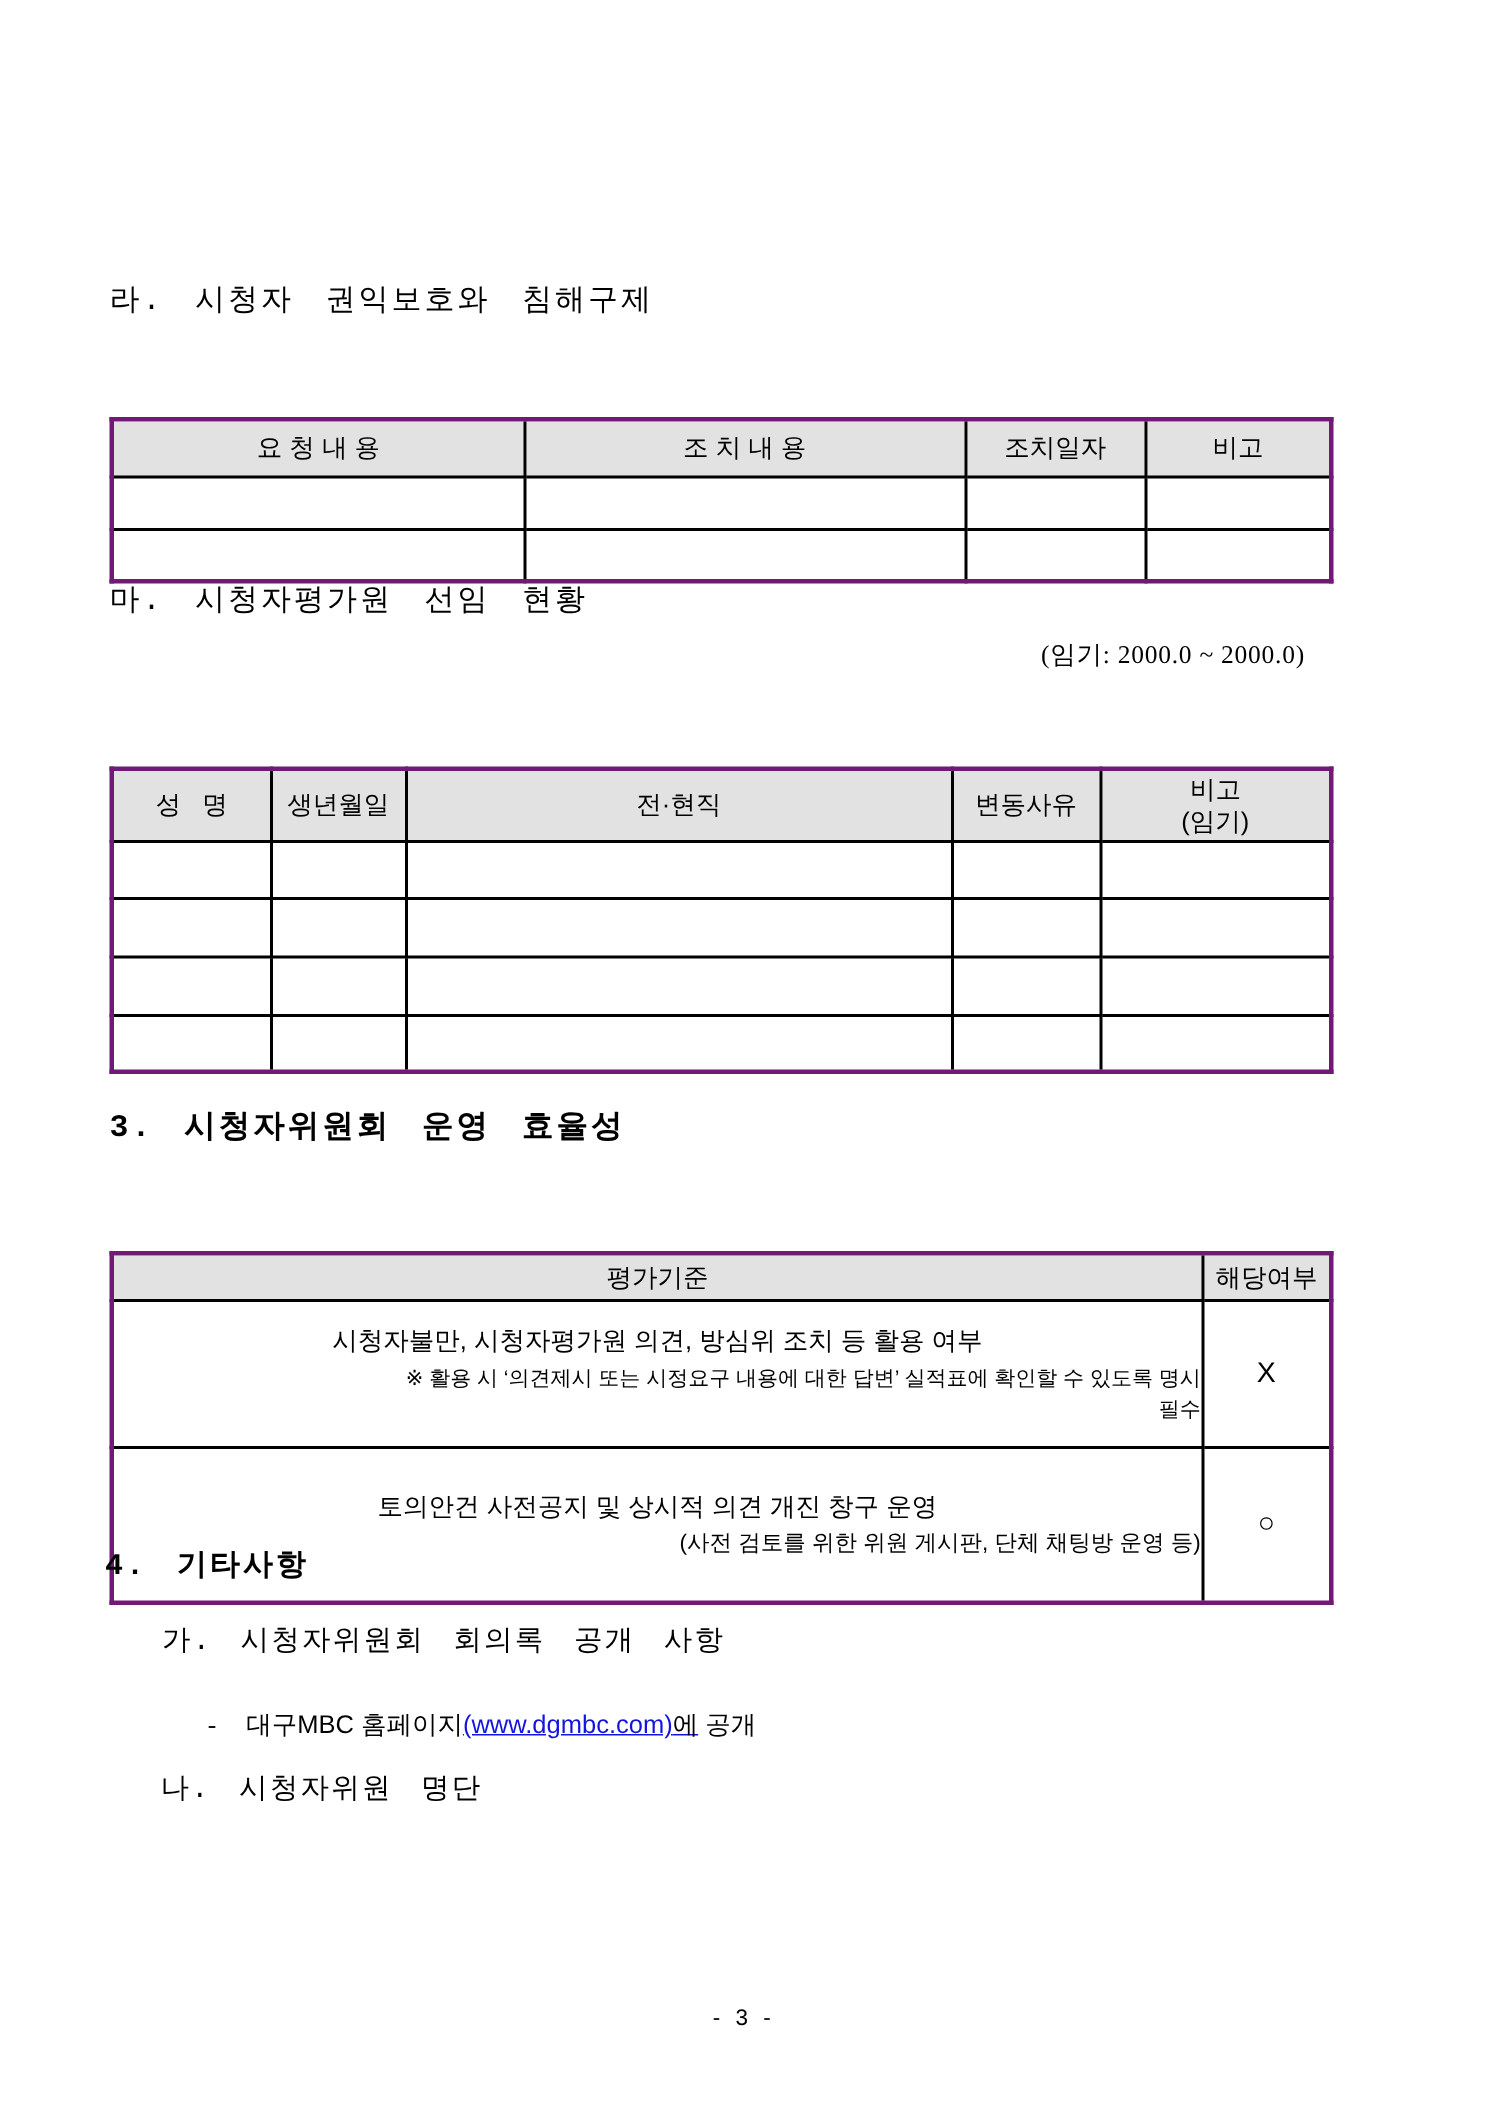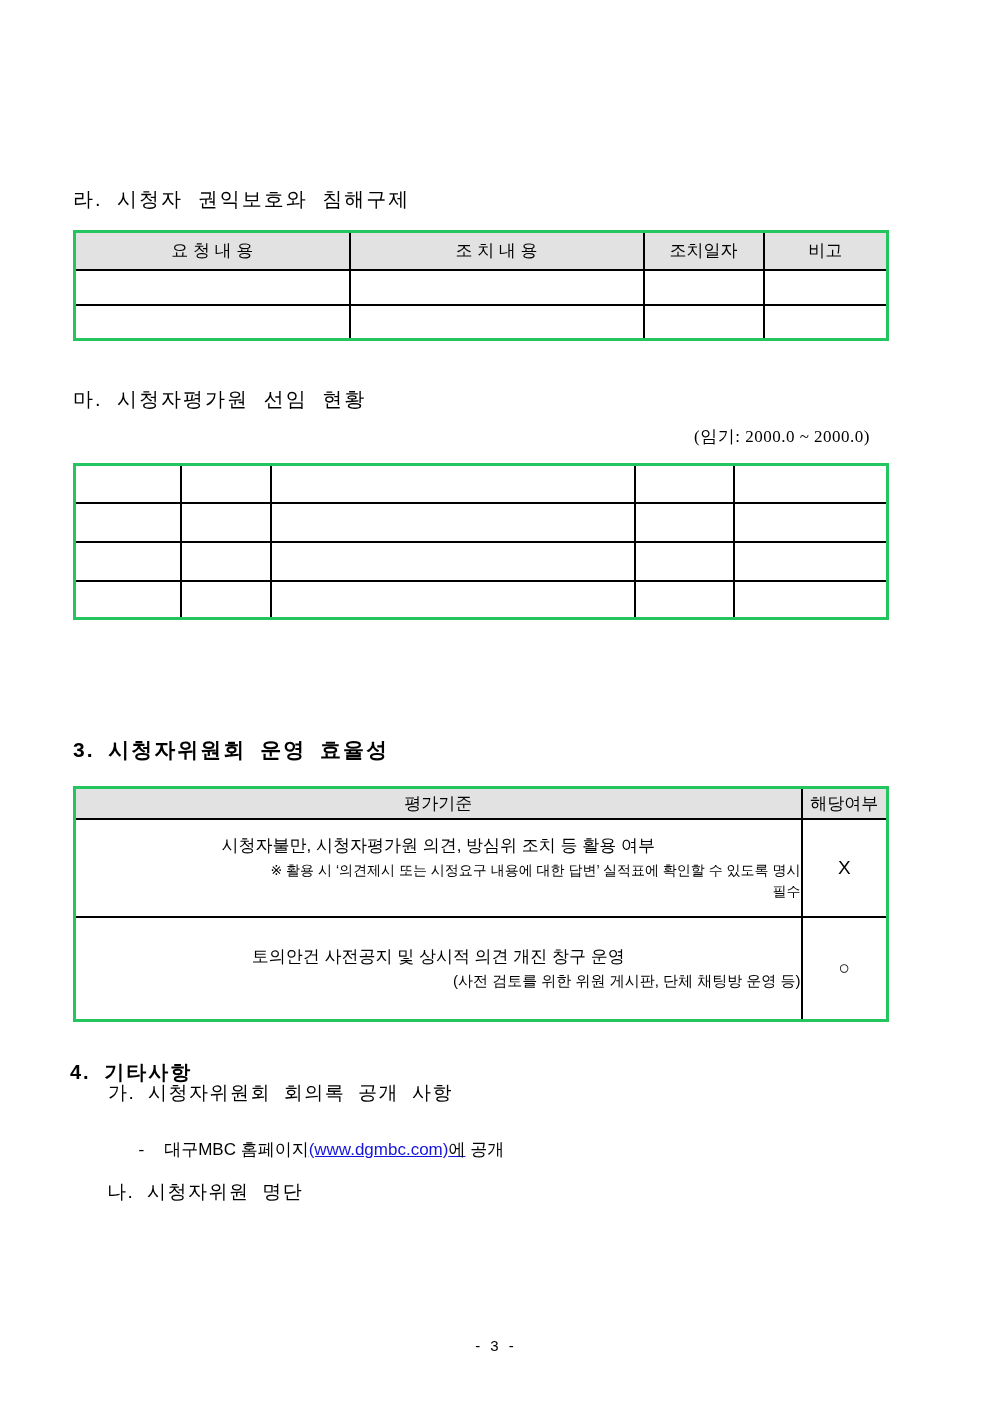--- a/index.html
+++ b/index.html
@@ -7,38 +7,39 @@
   body {
     width: 992px; height: 1403px;
     position: relative;
     font-family: "Liberation Serif", "DejaVu Serif", serif;
     color: #000000;
   }
   .abs { position: absolute; }
 
   
   .h-serif {
-    font-family: Liberation Sans, sans-serif;
+    font-family: Liberation Mono, monospace;
     font-size: 20px; letter-spacing: 2px; word-spacing: 7px;
     white-space: pre;
   }
   .h-bold {
     font-weight: bold; font-size: 21px; letter-spacing: 2px; word-spacing: 6px;
     white-space: pre;
   }
   .term-note {
     width: 813px; text-align: right; padding-right: 16px;
     font-size: 17px; letter-spacing: 0.5px; white-space: pre;
   }
 
   
   table {
     border-collapse: collapse; table-layout: fixed;
-    border: 3px solid #22c55e;
+    border: 3px solid #701a75;
     font-family: "Liberation Sans", "DejaVu Sans", sans-serif;
+    margin-top: 48px;
   }
   td {
     border: 2px solid #000000;
     text-align: center; vertical-align: middle;
     font-size: 17px; overflow: hidden;
   }
   .th {
     background: #e2e2e2;
     white-space: pre; line-height: 1.25;
   }
@@ -105,20 +106,28 @@
 
 <table class="abs t-eval" style="top:463px; left:73px;">
   <colgroup>
       <col style="width:106px">
       <col style="width:90px">
       <col style="width:364px">
       <col style="width:99px">
       <col style="width:154px">
     </colgroup>
   <tbody>
+      <tr style="height:48px">
+    <td class="th">성   명</td>
+    <td class="th">생년월일</td>
+    <td class="th">전·현직</td>
+    <td class="th">변동사유</td>
+    <td class="th">비고
+(임기)</td>
+  </tr>
   <tr style="height:38px">
     <td></td>
         <td></td>
     <td></td>
         <td></td>
     <td></td>
   </tr>
   <tr style="height:39px">
     <td></td>
         <td></td>
@@ -166,21 +175,21 @@
   <tr style="height:104px">
     <td>
       <div class="crit-line1">토의안건 사전공지 및 상시적 의견 개진 창구 운영</div>
       <div class="crit-line2" style="font-size:15px">(사전 검토를 위한 위원 게시판, 단체 채팅방 운영 등)</div>
     </td>
     <td class="status">○</td>
   </tr>
 </tbody>
   </table>
 
-<div class="abs h-serif h-bold" style="top:1029px; left:70px; font-size:20px;margin-top:30px;">4. 기타사항</div>
+<div class="abs h-serif h-bold" style="top:1029px; left:70px; font-size:20px;">4. 기타사항</div>
 
 <div class="abs h-serif sub-serif" style="top:1080px; left:108px;">가. 시청자위원회 회의록 공개 사항</div>
 
 <div class="abs link-line" style="top:1118px; left:129px;">
   <span class="dash">-</span><span>대구MBC 홈페이지</span><span class="hyperlink"><span>(www.dgmbc.com)</span><span class="link-suffix">에</span></span><span> 공개</span>
 </div>
 
 <div class="abs h-serif sub-serif" style="top:1179px; left:107px;">나. 시청자위원 명단</div>
 
 <div class="abs footer" style="top:1337px; left:0px;">- 3 -</div>

